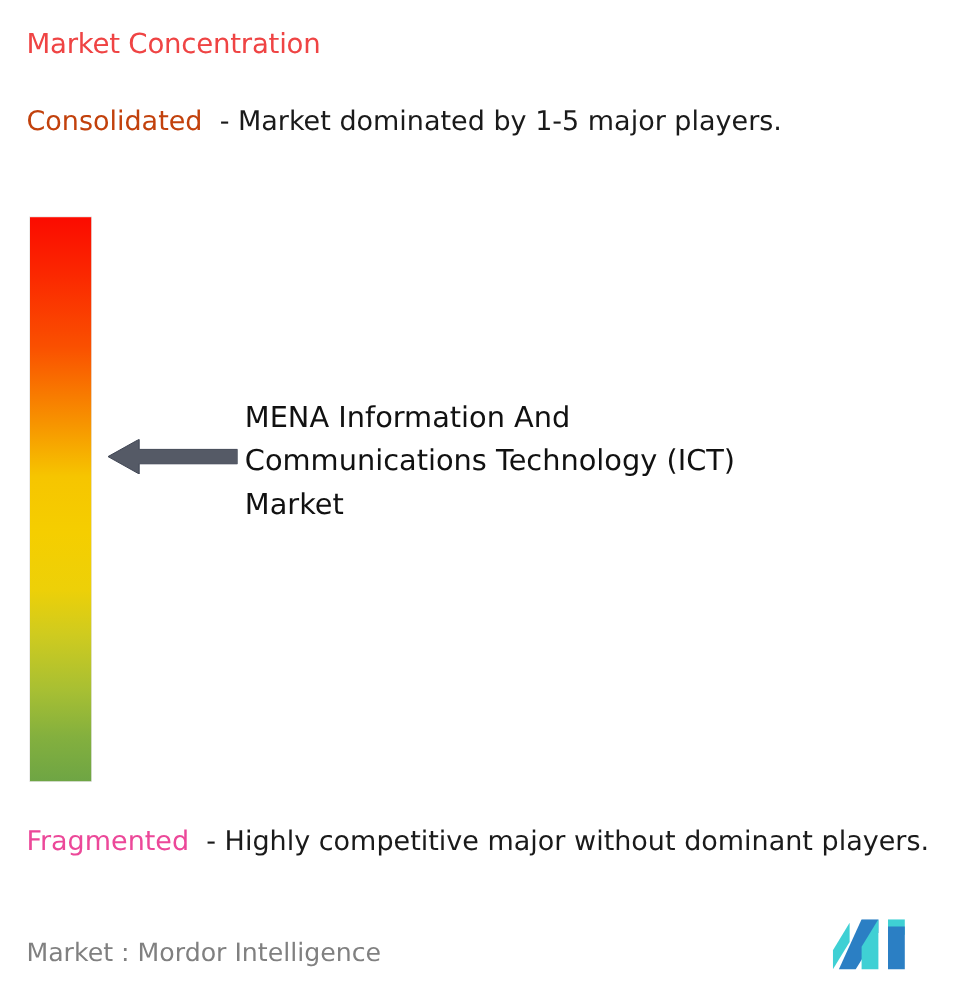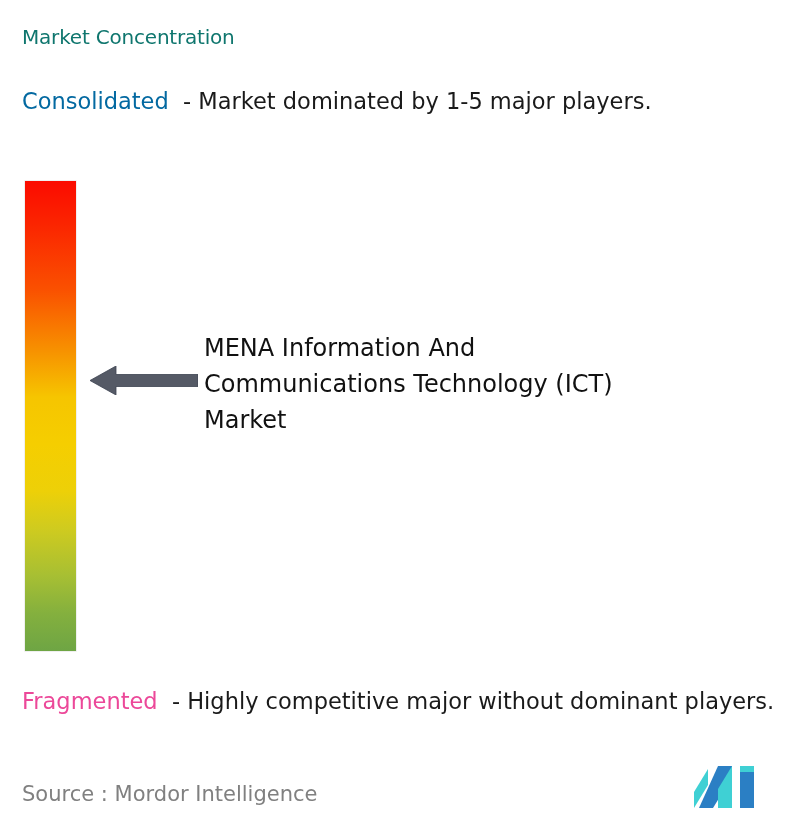--- a/index.html
+++ b/index.html
@@ -14,41 +14,41 @@
     position: relative;
     font-family: "DejaVu Sans", sans-serif;
     overflow: hidden;
   }
 
   
   #page-title {
     position: absolute;
     left: 22px;
     top: 20px;
-    font-size: 20px;
+    font-size: 23px;
     line-height: 34px;
-    color: #0f766e;
+    color: #ef4444;
     font-weight: 400;
     letter-spacing: -0.2px;
     white-space: nowrap;
   }
 
   
   #consolidated-legend {
     position: absolute;
     left: 22px;
     top: 86px;
     width: 740px;
     font-size: 22.5px;
     line-height: 31px;
     color: #1a1a1a;
     font-weight: 400;
   }
   .legend-key-red {
-    color: #0369a1;
+    color: #c2410c;
     margin-top: 18px;
   }
   .legend-desc { color: #1a1a1a; }
 
   
   #concentration-gradient-bar {
     position: absolute;
     left: 25px;
     top: 181px;
     width: 51px;
@@ -145,21 +145,21 @@
   </svg>
 </div>
 
 <div id="market-label">MENA Information And Communications Technology (ICT) Market</div>
 
 <div id="fragmented-legend">
   <span class="legend-key-green">Fragmented</span><span>&nbsp;&nbsp;</span><span class="legend-desc">- Highly competitive major without dominant players.</span>
 </div>
 
 <div id="source-line">
-  <span>Source :</span><span>&nbsp;</span><span id="source-value">Mordor Intelligence</span>
+  <span>Market :</span><span>&nbsp;</span><span id="source-value">Mordor Intelligence</span>
 </div>
 
 <div id="brand-logo">
   <svg width="64" height="42" viewBox="0 0 64 42" xmlns="http://www.w3.org/2000/svg">
 
     <polygon points="0,42 0,26 14,3 14,19" fill="#3fd0d4"></polygon>
 
     <polygon points="5,42 19,42 38,11 38,0 24,0" fill="#2b7fc4"></polygon>
 
     <polygon points="24,42 38,42 38,0 24,23" fill="#3fd0d4"></polygon>

